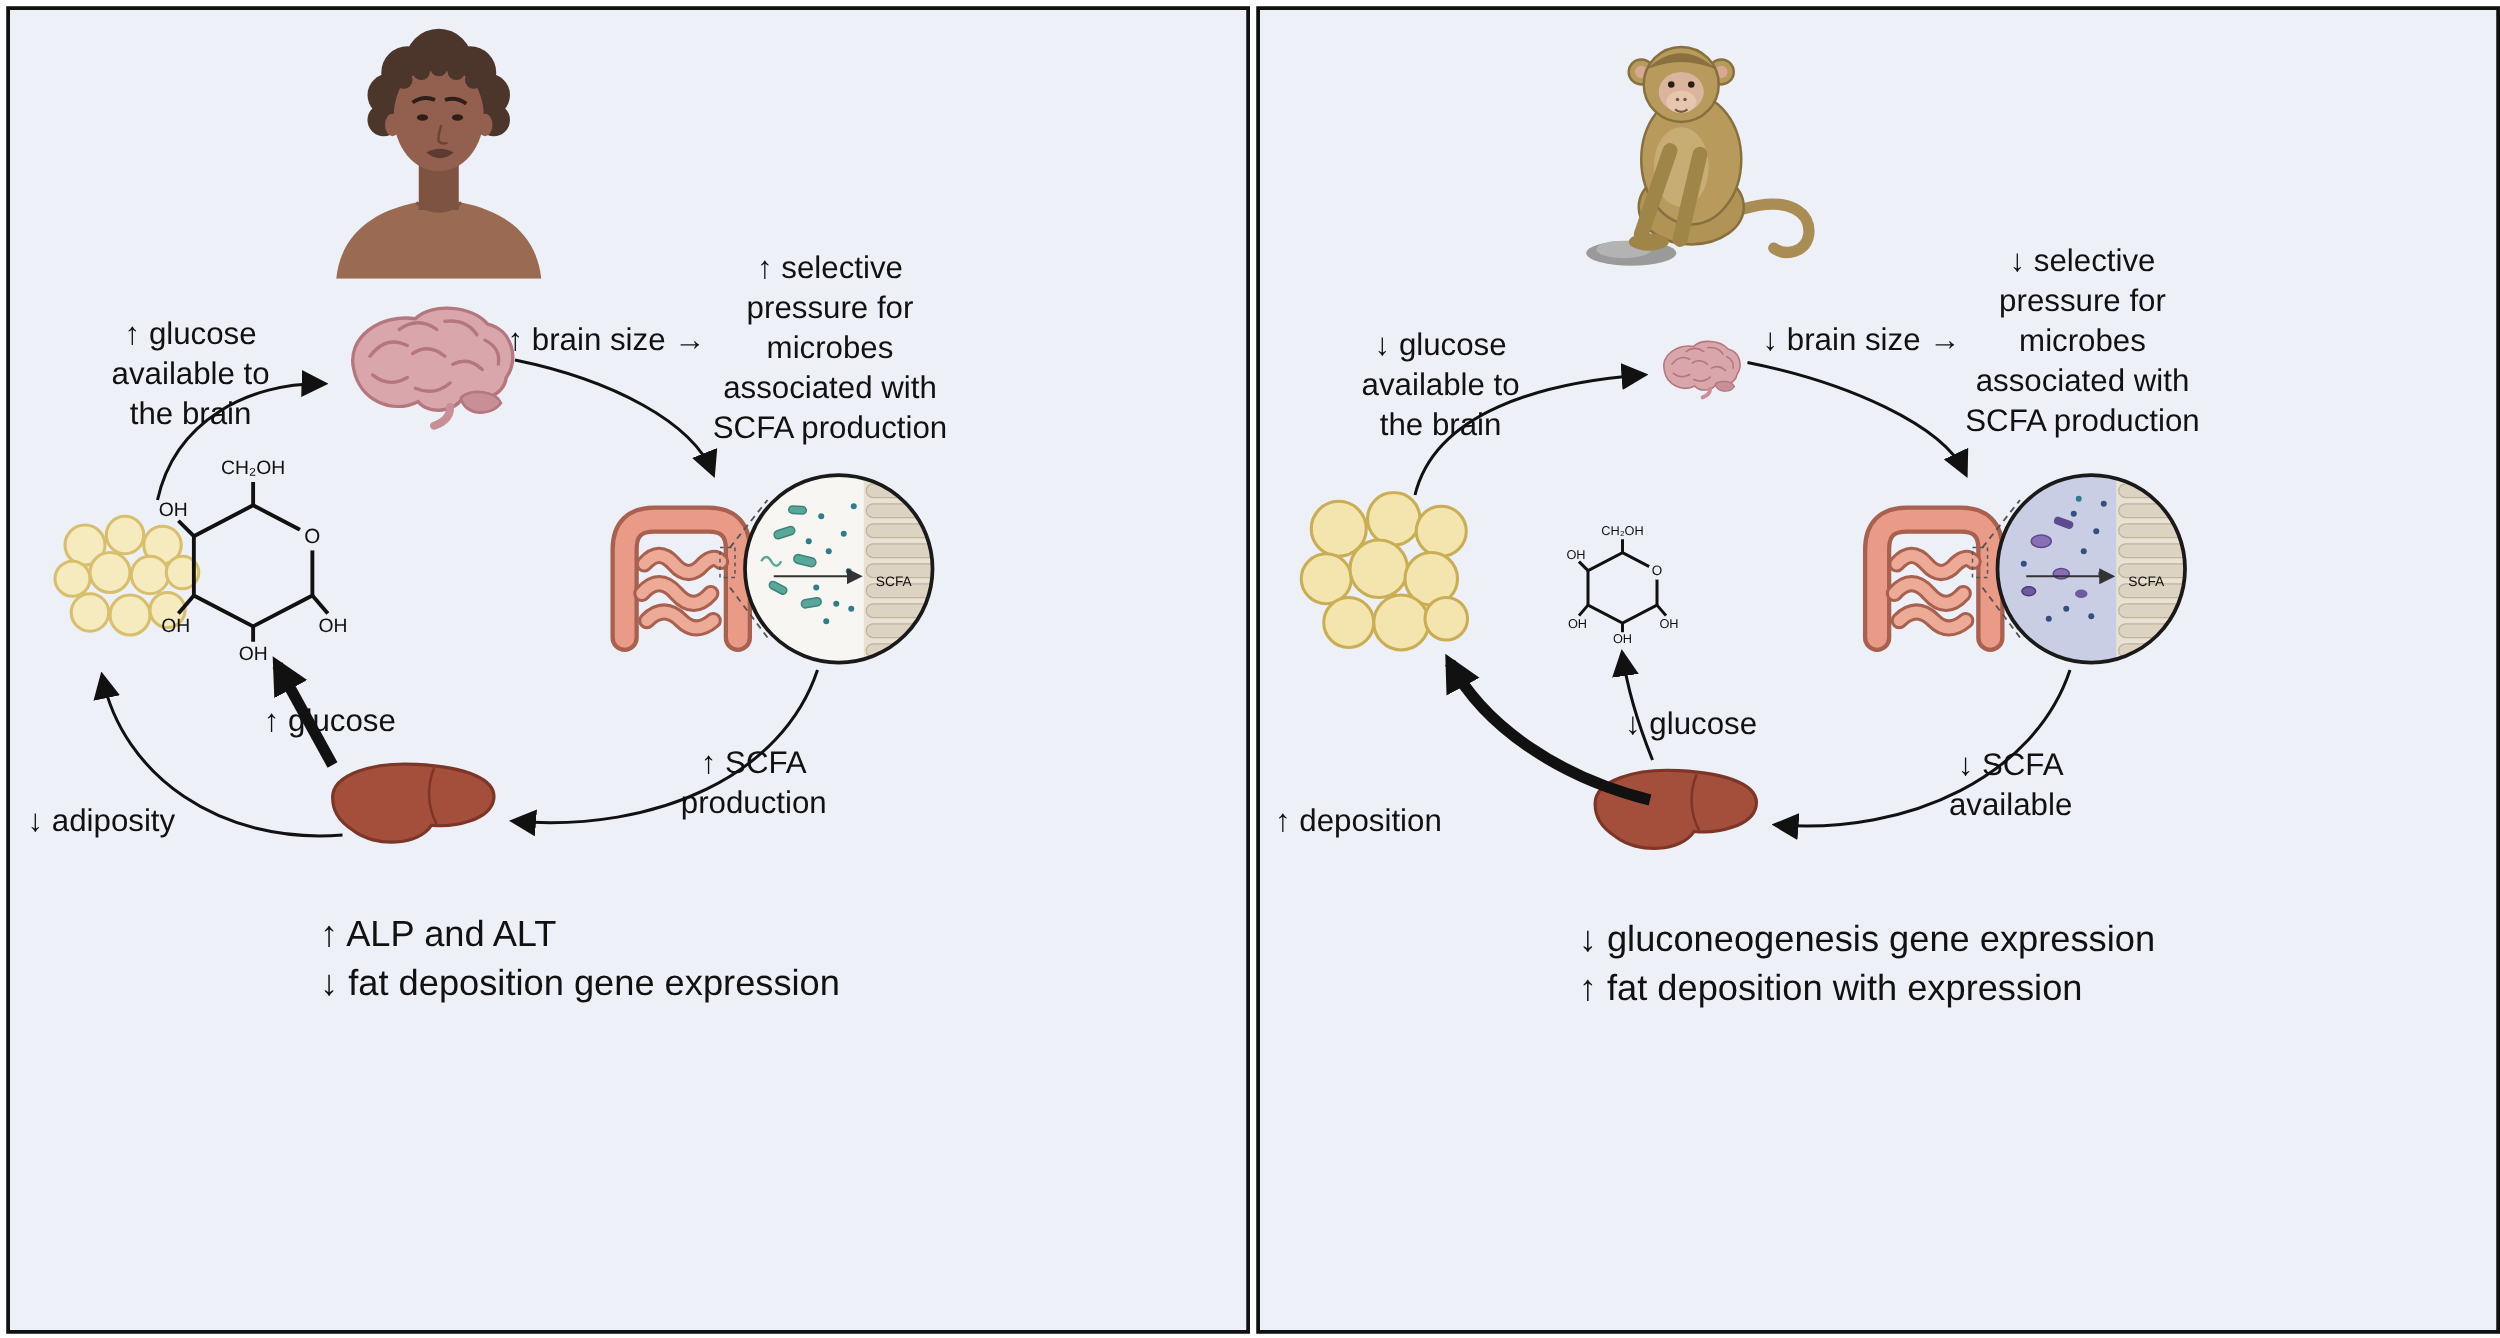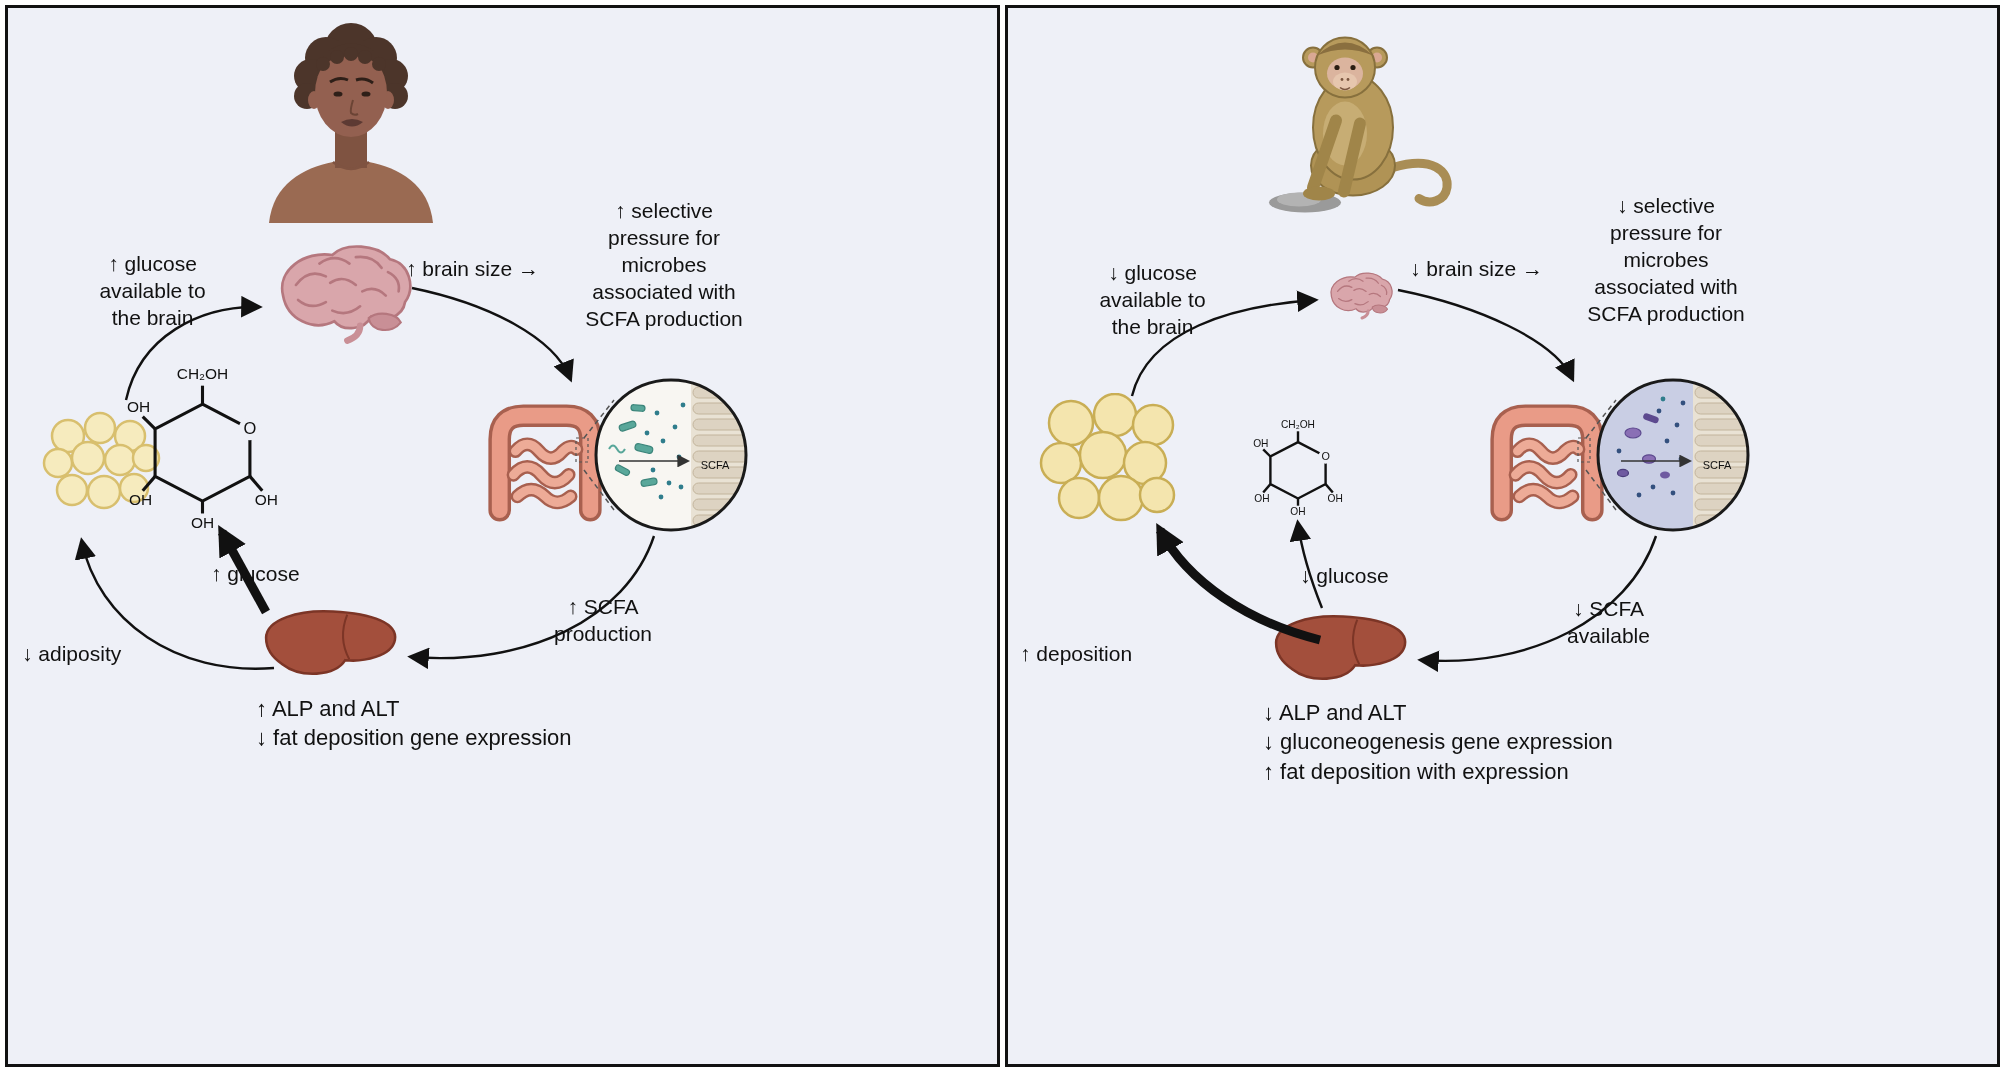--- a/index.html
+++ b/index.html
@@ -2,24 +2,24 @@
 <html><head>
 <meta charset="utf-8">
 <style>
   html,body{margin:0;padding:0;background:#fff;}
   .fig{position:relative;width:2000px;height:1070px;background:#fff;font-family:"Liberation Sans",sans-serif;overflow:hidden;}
   .panel{position:absolute;top:5px;width:989px;height:1056px;background:#eef0f7;border:3px solid #111;}
   .panel-left{left:5px;}
   .panel-right{left:1005px;}
   .art{position:absolute;z-index:1;}
   .overlay{position:absolute;left:0;top:0;z-index:2;pointer-events:none;}
-  .txt{position:absolute;z-index:3;color:#111;font-size:21px;line-height:1.28;white-space:pre-line;}
+  .txt{position:absolute;z-index:3;color:#111;font-size:25px;line-height:1.28;white-space:pre-line;}
   .center{text-align:center;}
   .nowrap{white-space:nowrap;margin-top:15px;}
-  .liver-list{position:absolute;z-index:3;color:#111;font-size:22px;line-height:1.34;}
+  .liver-list{position:absolute;z-index:3;color:#111;font-size:29px;line-height:1.34;margin-top:35px;}
   .liver-list div{white-space:nowrap;}
   svg text{font-family:"Liberation Sans",sans-serif;fill:#111;}
 </style>
 </head>
 <body>
 
 <div class="fig">
 
   <svg width="0" height="0" style="position:absolute">
     <defs>
@@ -372,19 +372,18 @@
     <div class="txt center" style="left:562px;top:185px;width:192px">↓ selective
 pressure for
 microbes
 associated with
 SCFA production</div>
     <div class="txt center" style="left:518px;top:588px;width:165px">↓ SCFA
 available</div>
     <div class="txt nowrap" style="left:292px;top:540px">↓ glucose</div>
     <div class="txt nowrap" style="left:12px;top:618px">↑ deposition</div>
     <div class="liver-list" style="left:255px;top:690px">
-      <div>↓ ALP and ALT</div>
       <div>↓ gluconeogenesis gene expression</div>
       <div>↑ fat deposition with expression</div>
     </div>
   </div>
 
 </div>
 
 </body></html>

